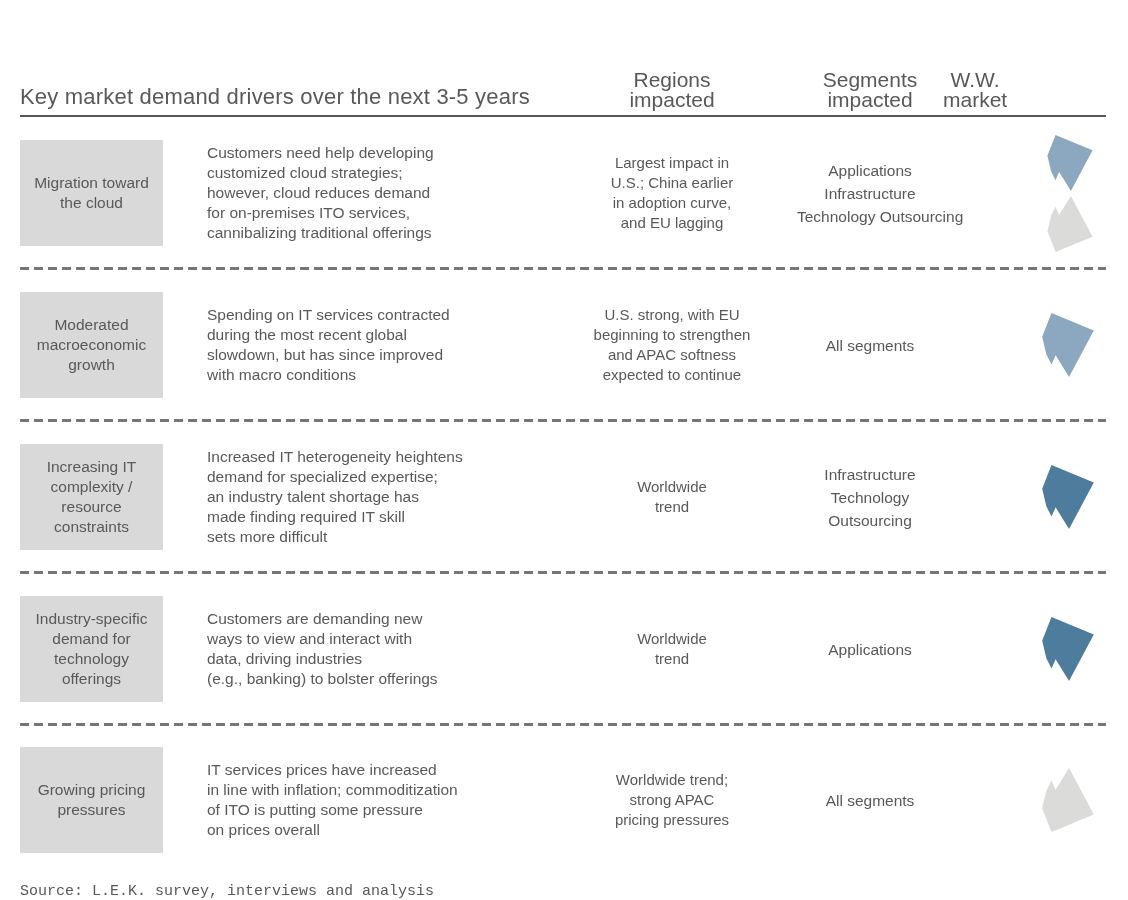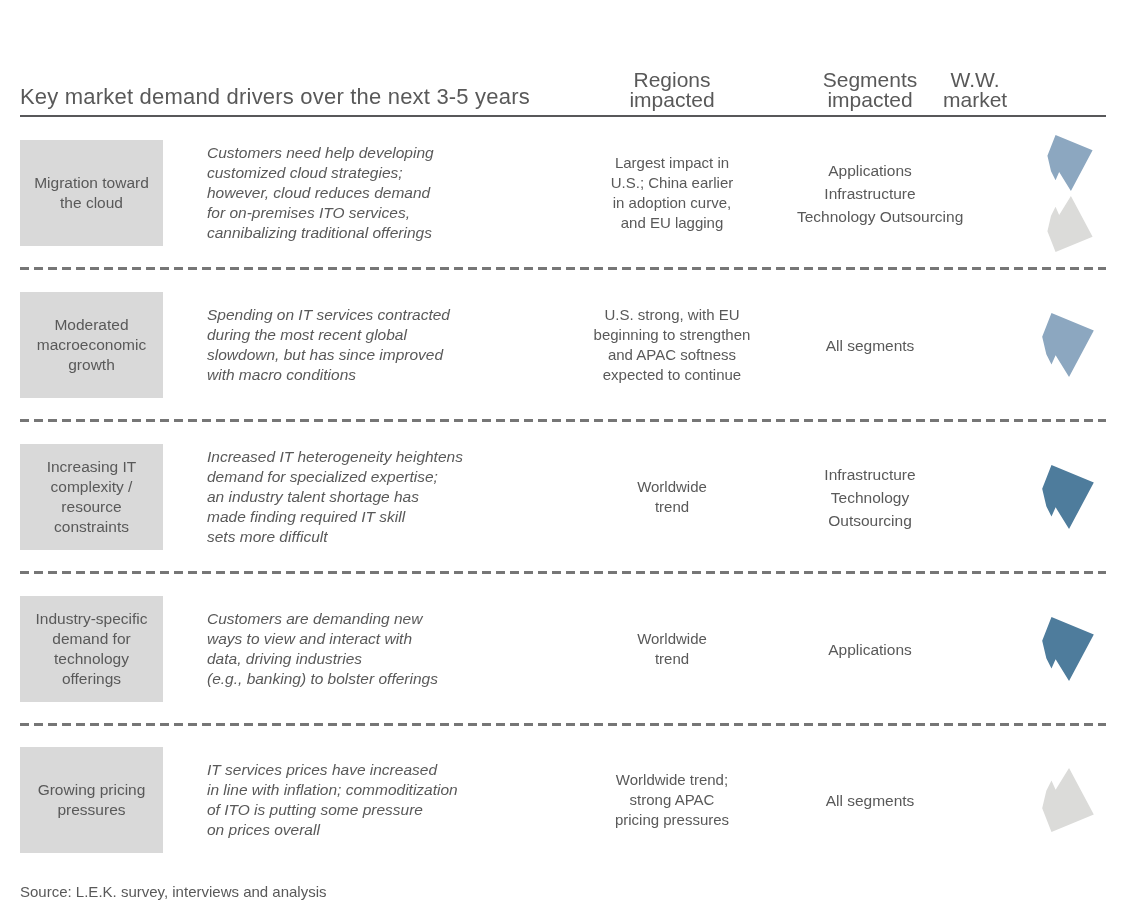--- a/index.html
+++ b/index.html
@@ -57,42 +57,42 @@
   .driver-box{
     width:143px;min-height:106px;
     background:#d9d9d9;
     display:flex;flex-direction:column;
     align-items:center;justify-content:center;
     font-size:15.5px;line-height:20px;
     text-align:center;
   }
   .driver-box .line{white-space:nowrap;}
 
-  .cell-desc{padding-left:29px;font-size:15.5px;line-height:20px;font-style:italic;}
+  .cell-desc{padding-left:29px;font-size:15.5px;line-height:20px;}
   .cell-desc .line{white-space:nowrap;}
 
   .cell-regions{font-size:15px;line-height:20px;text-align:center;}
   .cell-regions .line{white-space:nowrap;}
 
   .cell-segments{font-size:15.5px;line-height:23px;text-align:center;}
   .cell-segments .line{white-space:nowrap;}
 
   .cell-arrow{
     display:flex;justify-content:flex-end;align-items:center;
     padding-right:12px;
   }
   .arrow-stack{display:flex;flex-direction:column;align-items:center;gap:5px;}
   .arrow{width:52px;height:64px;display:block;}
   .arrow-stack.double .arrow{width:48px;height:56px;}
   .arrow.down{transform:scaleY(-1);}
 
   
   .source-note{
     margin-top:8px;
-    font-size:15px;line-height:18px;
+    font-size:15px;line-height:18px;font-family:Liberation Mono, monospace;
   }
 </style>
 </head>
 <body>
 
 <svg width="0" height="0" style="position:absolute" aria-hidden="true">
   <defs>
     <polygon id="arrow-shape" points="9,0 50,17 26,62 13,41 9,50 4,40 0,23"></polygon>
   </defs>
 </svg>

